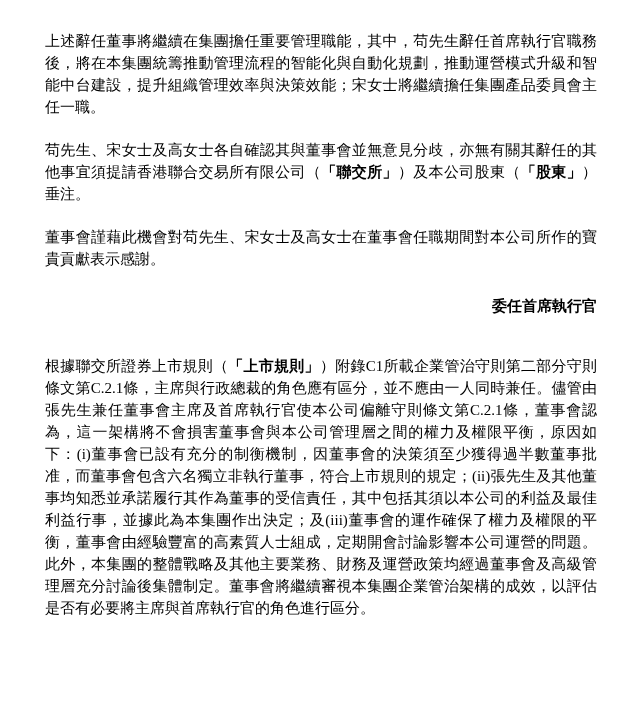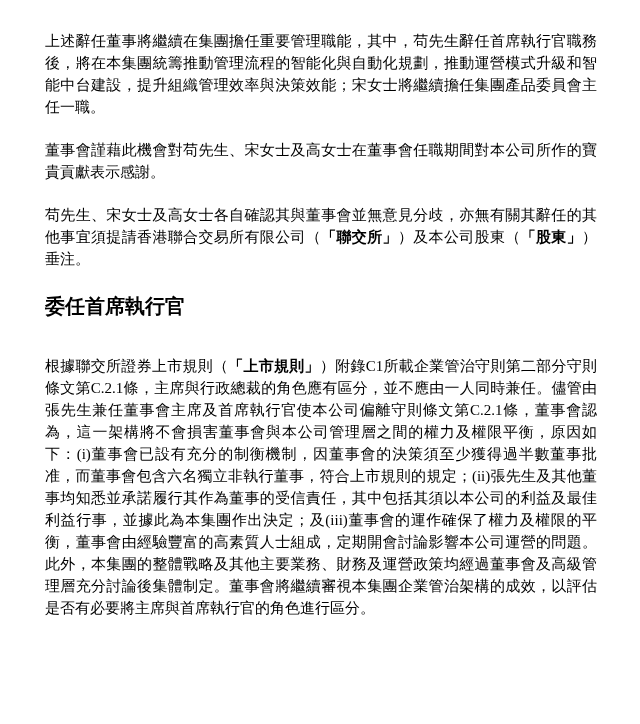--- a/index.html
+++ b/index.html
@@ -27,44 +27,44 @@
     margin: 0 0 21px 0;
     text-align: justify;
     text-justify: inter-character;
     word-break: break-all;
   }
   .para:last-child {
     margin-bottom: 0;
   }
   .section-heading {
     margin: 25px 0 21px 0;
-    font-size: 20px;
+    font-size: 15px;
     line-height: 22px;
     font-weight: bold;
-    text-align: left;
+    text-align: right;
   }
   .gap-large {
     margin-top: 38px;
   }
   .term {
     font-weight: bold;
   }
 </style>
 </head>
 <body>
 
 <div class="page">
 
   <p class="para">上述辭任董事將繼續在集團擔任重要管理職能，其中，苟先生辭任首席執行官職務後，將在本集團統籌推動管理流程的智能化與自動化規劃，推動運營模式升級和智能中台建設，提升組織管理效率與決策效能；宋女士將繼續擔任集團產品委員會主任一職。</p>
 
-  <p class="para">董事會謹藉此機會對苟先生、宋女士及高女士在董事會任職期間對本公司所作的寶貴貢獻表示感謝。</p>
-
   <p class="para">
     <span>苟先生、宋女士及高女士各自確認其與董事會並無意見分歧，亦無有關其辭任的其他事宜須提請香港聯合交易所有限公司（</span><span class="term">「聯交所」</span><span>）及本公司股東（</span><span class="term">「股東」</span><span>）垂注。</span>
   </p>
+
+  <p class="para">董事會謹藉此機會對苟先生、宋女士及高女士在董事會任職期間對本公司所作的寶貴貢獻表示感謝。</p>
 
   <h2 class="section-heading">委任首席執行官</h2>
 
 
   <p class="para gap-large">
     <span>根據聯交所證券上市規則（</span><span class="term">「上市規則」</span><span>）附錄C1所載企業管治守則第二部分守則條文第C.2.1條，主席與行政總裁的角色應有區分，並不應由一人同時兼任。儘管由張先生兼任董事會主席及首席執行官使本公司偏離守則條文第C.2.1條，董事會認為，這一架構將不會損害董事會與本公司管理層之間的權力及權限平衡，原因如下：(i)董事會已設有充分的制衡機制，因董事會的決策須至少獲得過半數董事批准，而董事會包含六名獨立非執行董事，符合上市規則的規定；(ii)張先生及其他董事均知悉並承諾履行其作為董事的受信責任，其中包括其須以本公司的利益及最佳利益行事，並據此為本集團作出決定；及(iii)董事會的運作確保了權力及權限的平衡，董事會由經驗豐富的高素質人士組成，定期開會討論影響本公司運營的問題。此外，本集團的整體戰略及其他主要業務、財務及運營政策均經過董事會及高級管理層充分討論後集體制定。董事會將繼續審視本集團企業管治架構的成效，以評估是否有必要將主席與首席執行官的角色進行區分。</span>
   </p>
 
 </div>
 

